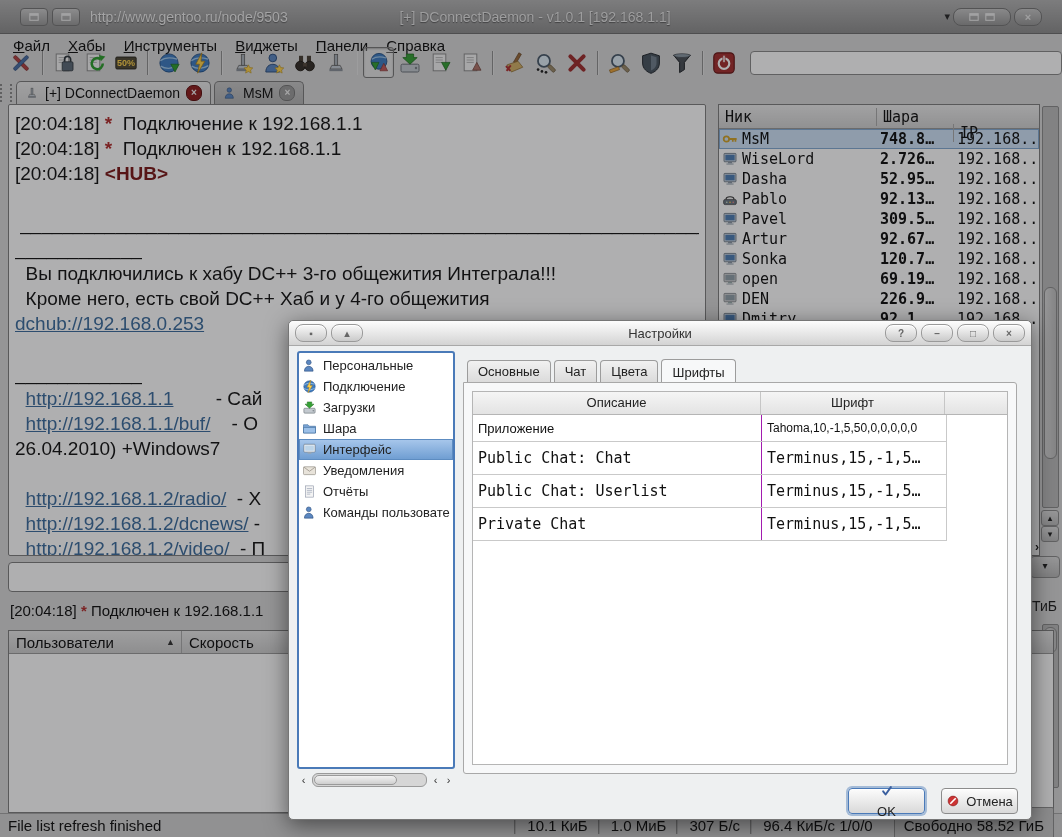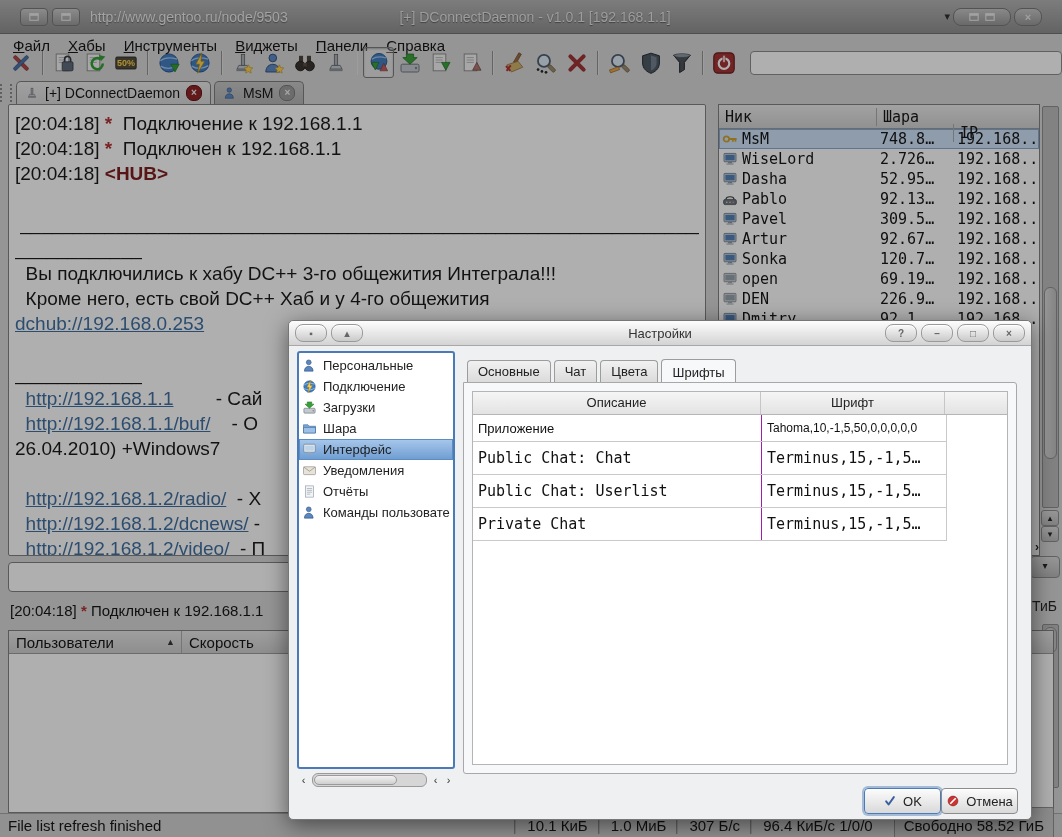--- a/index.html
+++ b/index.html
@@ -63,21 +63,21 @@
     font-family:"DejaVu Sans Mono",monospace;font-size:15px;}
   .uheader{height:23px;display:flex;align-items:center;background:linear-gradient(#ececec,#d2d2d2);
     border-bottom:1px solid #9a9a9a;}
   .ucol{padding-left:6px;box-sizing:border-box;}
   .ucol.c1{width:157px;}
   .ucol.c2{width:77px;border-left:1px solid #aaa;}
   .ucol.c3{flex:1;border-left:1px solid #aaa;margin-top:32px;}
   .urow{height:20px;display:flex;align-items:center;}
   .urow .icn{width:16px;height:16px;margin:0 4px 0 3px;}
   .unick{width:134px;overflow:hidden;white-space:nowrap;}
-  .ushare{width:77px;padding-left:4px;box-sizing:border-box;white-space:nowrap;}
+  .ushare{width:77px;padding-left:4px;box-sizing:border-box;white-space:nowrap;font-weight:bold;}
   .uip{flex:1;padding-left:4px;white-space:nowrap;}
   .urow.sel{background:#cfe3f8;box-shadow:inset 0 0 0 1px #84abd2;}
 
   
   .vtrack{position:absolute;background:#bdbdbd;border:1px solid #8c8c8c;border-radius:2px;}
   .vthumb{position:absolute;background:linear-gradient(90deg,#d9d9d9,#bfbfbf);border:1px solid #8c8c8c;border-radius:6px;}
   .frag{position:absolute;color:#222;}
   .spinbtn{position:absolute;width:16px;height:14px;font-size:9px;text-align:center;line-height:14px;color:#222;
     border:1px solid #8c8c8c;border-radius:3px;background:linear-gradient(#dcdcdc,#bcbcbc);}
   .droppill{position:absolute;width:28px;height:20px;border:1px solid #8c8c8c;border-radius:4px;
@@ -148,21 +148,21 @@
   .fc2{width:185px;border-right:1px solid #c9c9c9;}
   .frow.r-sans{height:27px;font-size:13px;}
   .frow.r-sans .fc2{font-size:12px;}
   .frow.r-mono{height:33px;font-family:"DejaVu Sans Mono",monospace;font-size:15px;}
 
   .btn{position:absolute;width:77px;height:26px;display:flex;align-items:center;justify-content:center;gap:6px;
     font-size:13px;color:#222;border:1px solid #8c8c8c;border-radius:4px;
     background:linear-gradient(#fcfcfc,#d9d9d9);box-shadow:inset 0 1px 0 #fff;box-sizing:border-box;}
   .btn .icn{width:14px;height:14px;}
   .btn.focus{border-color:#4a7ab8;box-shadow:0 0 0 2px rgba(74,122,184,.45),inset 0 1px 0 #fff;}
-  #btn-ok{left:575px;top:467px;}
+  #btn-ok{left:559px;top:467px;flex-direction:column;}
   #btn-cancel{left:652px;top:467px;}
 </style>
 </head>
 <body>
 
 <div>
 
   <div class="titlebar">
     <span class="mini-win">
         <span class="icn">

